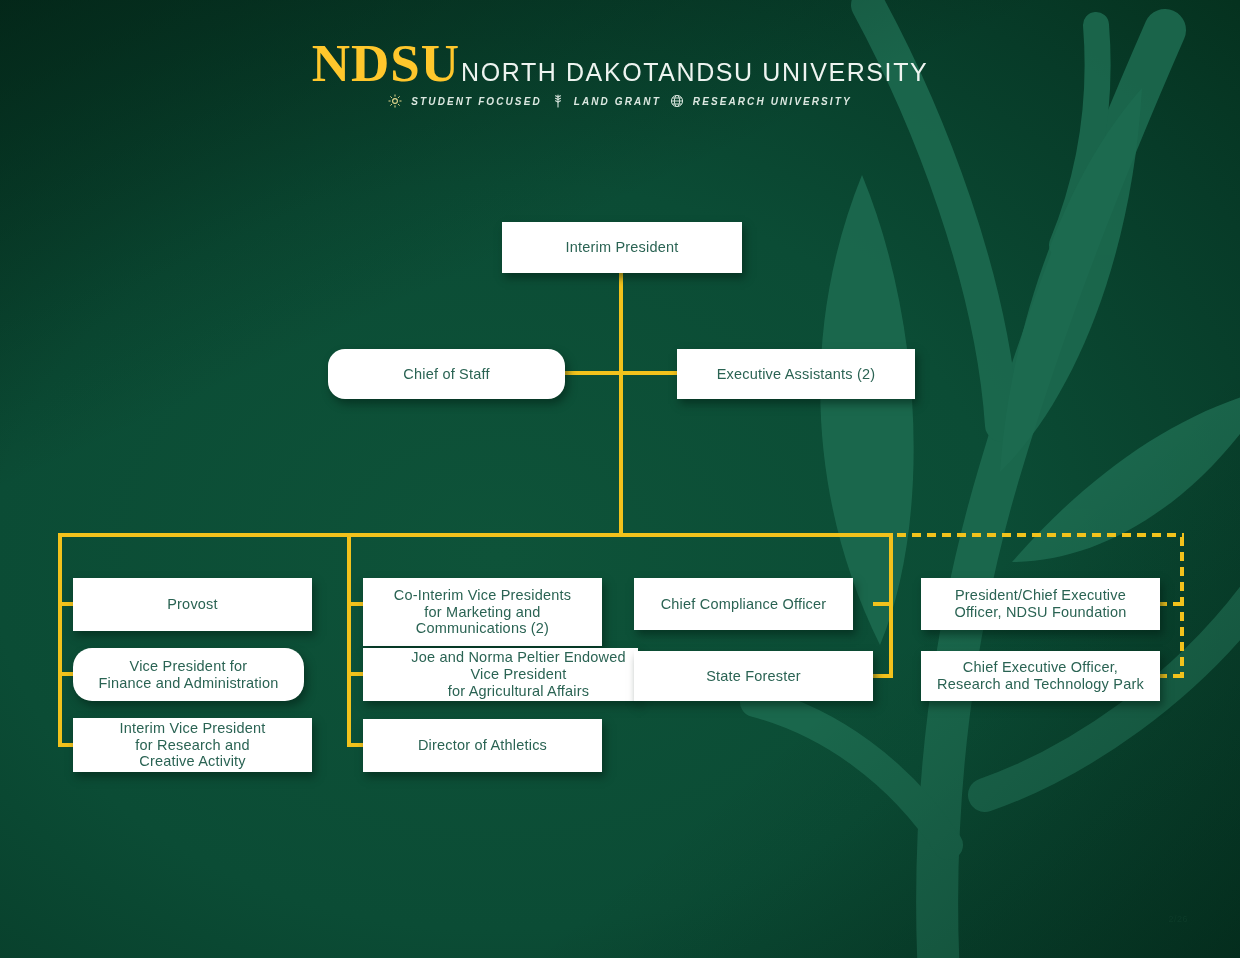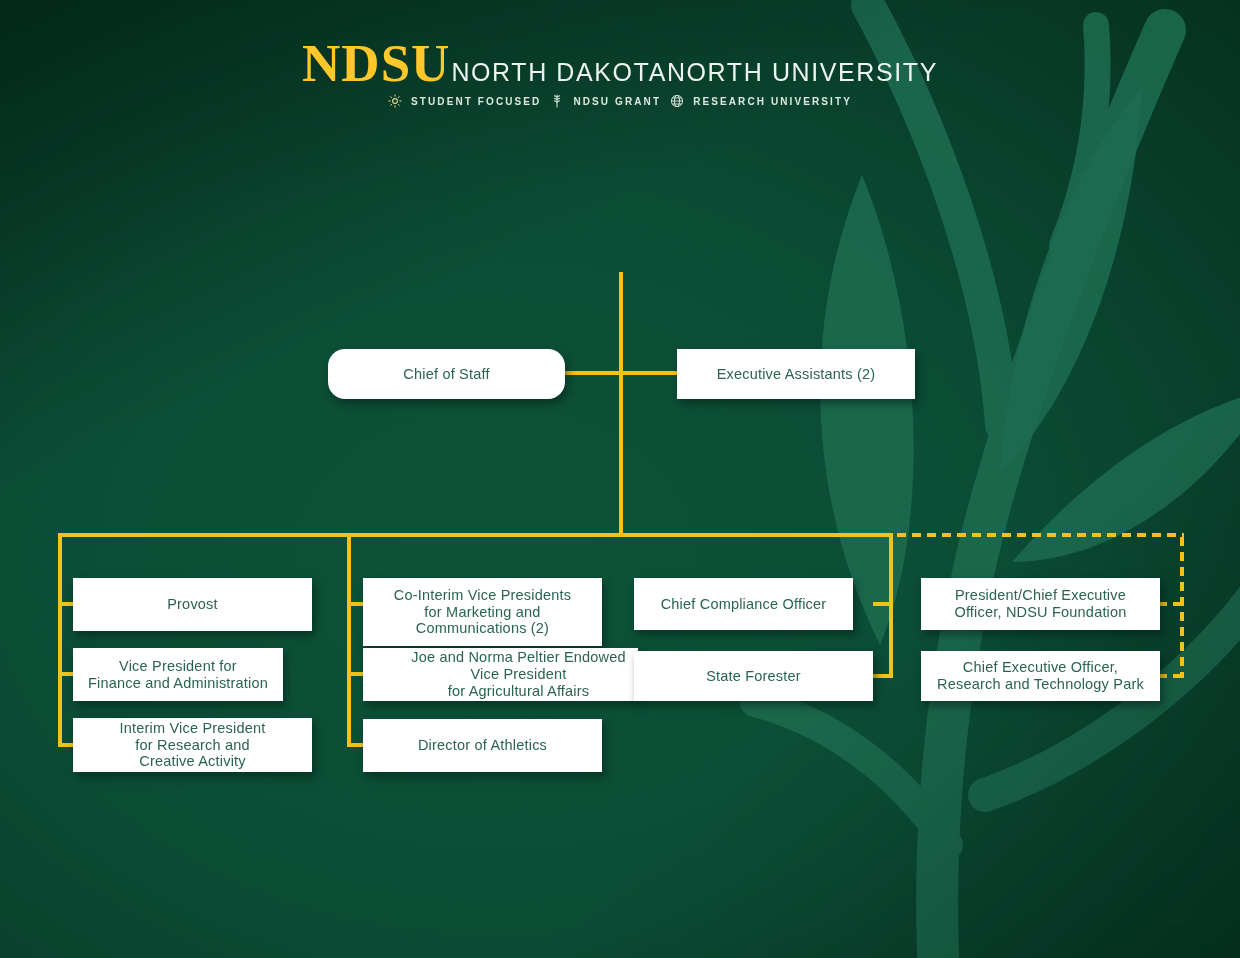--- a/index.html
+++ b/index.html
@@ -30,21 +30,21 @@
   .brand{display:flex;align-items:flex-end;gap:1px;}
   .logo-acronym{
     font-family:"Liberation Serif", serif;
     font-weight:700;font-size:53px;line-height:.82;
     color:#FFC72C;letter-spacing:1px;
   }
   .wordmark{display:flex;flex-direction:row;}
   .wordmark span{
     color:#eef4f0;font-size:25px;line-height:1.0;font-weight:400;letter-spacing:1.6px;
   }
-  .tagline{display:flex;align-items:center;gap:9px;margin-top:9px;}
+  .tagline{display:flex;align-items:center;gap:9px;margin-top:9px;font-style:italic;}
   .tagline span{
     color:#dce8e1;font-size:10px;font-weight:700;letter-spacing:2.1px;
   }
   .tag-icon{display:inline-block;width:14px;height:14px;}
 
   
   .box{
     position:absolute;background:#ffffff;
     display:flex;align-items:center;justify-content:center;
     box-shadow:3px 5px 8px rgba(2,28,18,.5);
@@ -84,21 +84,21 @@
       <path d="M1012 562 C 1092 470, 1182 410, 1272 388 C 1202 502, 1102 562, 1012 562 Z"></path>
     </g>
   </svg>
   <div class="vignette"></div>
 
   <div class="header">
     <div class="brand">
       <div class="logo-acronym">NDSU</div>
       <div class="wordmark">
         <span>NORTH DAKOTA</span>
-        <span>NORTH UNIVERSITY</span>
+        <span>NDSU UNIVERSITY</span>
       </div>
     </div>
     <div class="tagline">
       <svg class="tag-icon" viewBox="0 0 14 14">
         <circle cx="7" cy="7" r="2.4" fill="none" stroke="#e6d98f" stroke-width="1.1"></circle>
         <g stroke="#e6d98f" stroke-width="1">
           <line x1="7" y1="0.5" x2="7" y2="2.6"></line>
             <line x1="7" y1="11.4" x2="7" y2="13.5"></line>
           <line x1="0.5" y1="7" x2="2.6" y2="7"></line>
             <line x1="11.4" y1="7" x2="13.5" y2="7"></line>
@@ -113,21 +113,21 @@
         <g stroke="#d4e2da" stroke-width="1.1" fill="none" stroke-linecap="round">
           <line x1="7" y1="1" x2="7" y2="13"></line>
           <path d="M7 3 L4.5 1.8"></path>
             <path d="M7 3 L9.5 1.8"></path>
           <path d="M7 5.5 L4.5 4.3"></path>
             <path d="M7 5.5 L9.5 4.3"></path>
           <path d="M7 8 L4.5 6.8"></path>
             <path d="M7 8 L9.5 6.8"></path>
         </g>
       </svg>
-      <span>NDSU GRANT</span>
+      <span>LAND GRANT</span>
       <svg class="tag-icon" viewBox="0 0 14 14">
         <g stroke="#d4e2da" stroke-width="1" fill="none">
           <circle cx="7" cy="7" r="5.6"></circle>
           <ellipse cx="7" cy="7" rx="2.6" ry="5.6"></ellipse>
           <line x1="1.4" y1="7" x2="12.6" y2="7"></line>
           <line x1="2.2" y1="4" x2="11.8" y2="4"></line>
           <line x1="2.2" y1="10" x2="11.8" y2="10"></line>
         </g>
       </svg>
       <span>RESEARCH UNIVERSITY</span>
@@ -151,32 +151,35 @@
 
   <div class="line" style="left:889px;top:533px;width:4px;height:145px;"></div>
   <div class="line" style="left:873px;top:602px;width:20px;height:4px;"></div>
   <div class="line" style="left:873px;top:674px;width:20px;height:4px;"></div>
 
   <div class="dash-h" style="left:897px;top:533px;width:287px;height:4px;"></div>
   <div class="dash-v" style="left:1180px;top:537px;width:4px;height:141px;"></div>
   <div class="dash-h" style="left:1158px;top:602px;width:24px;height:4px;"></div>
   <div class="dash-h" style="left:1158px;top:674px;width:24px;height:4px;"></div>
 
+  <div class="box" style="left:502px;top:222px;width:240px;height:51px;">
+    <span class="box-label">Interim President</span>
+  </div>
 
   <div class="box" style="left:328px;top:349px;width:237px;height:50px;border-radius:17px;">
     <span class="box-label">Chief of Staff</span>
   </div>
   <div class="box" style="left:677px;top:349px;width:238px;height:50px;">
     <span class="box-label">Executive Assistants (2)</span>
   </div>
 
   <div class="box" style="left:73px;top:578px;width:239px;height:53px;">
     <span class="box-label">Provost</span>
   </div>
-  <div class="box" style="left:73px;top:648px;width:210px;height:53px;">
+  <div class="box" style="left:73px;top:648px;width:231px;height:53px;border-radius:19px;">
     <span class="box-label">Vice President for
 Finance and Administration</span>
   </div>
   <div class="box" style="left:73px;top:718px;width:239px;height:54px;">
     <span class="box-label">Interim Vice President
 for Research and
 Creative Activity</span>
   </div>
 
   <div class="box" style="left:363px;top:578px;width:239px;height:68px;">

